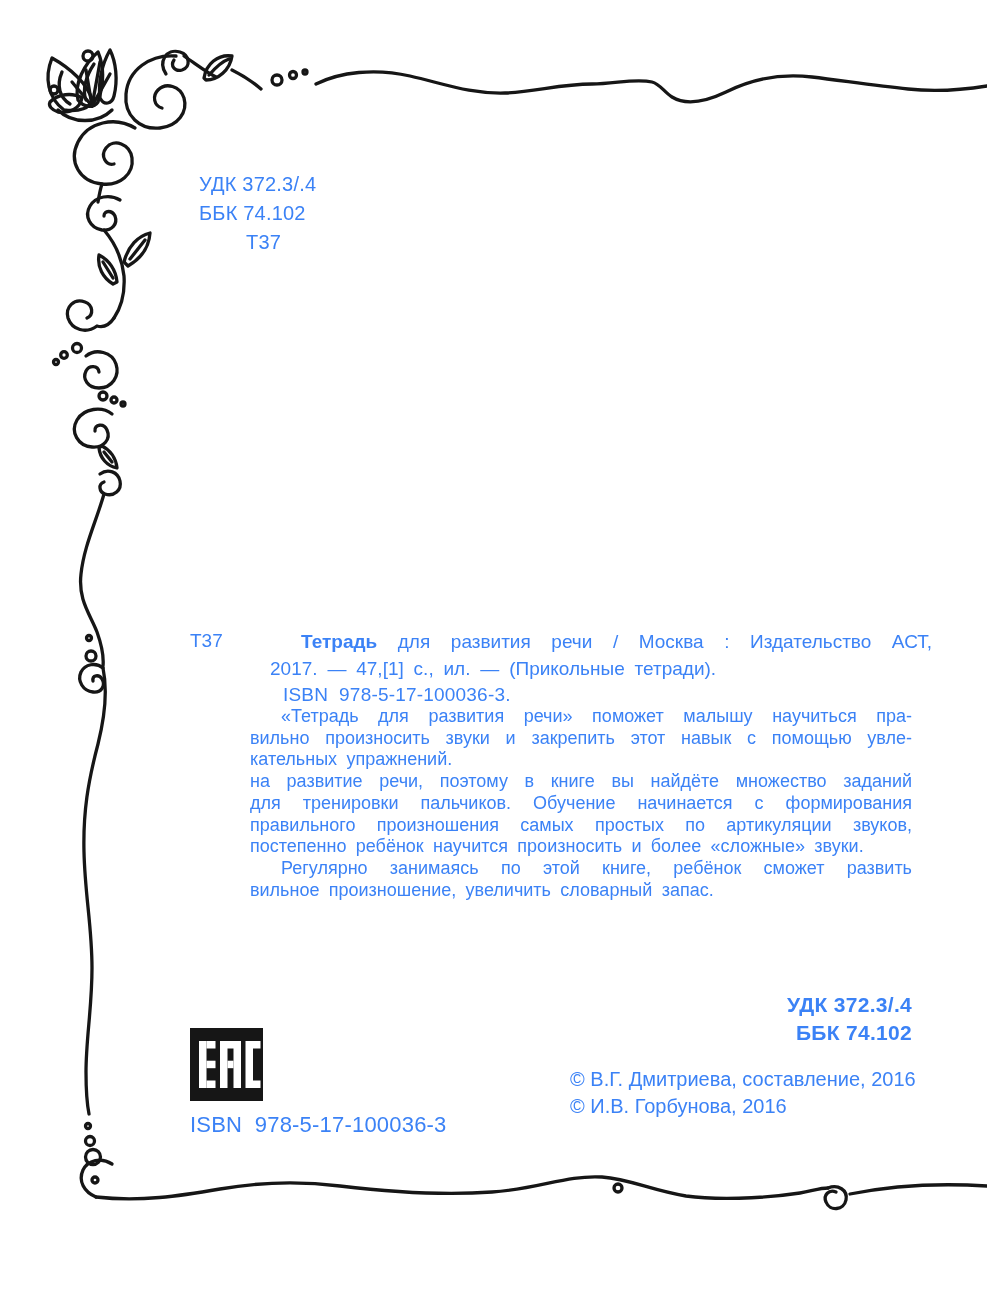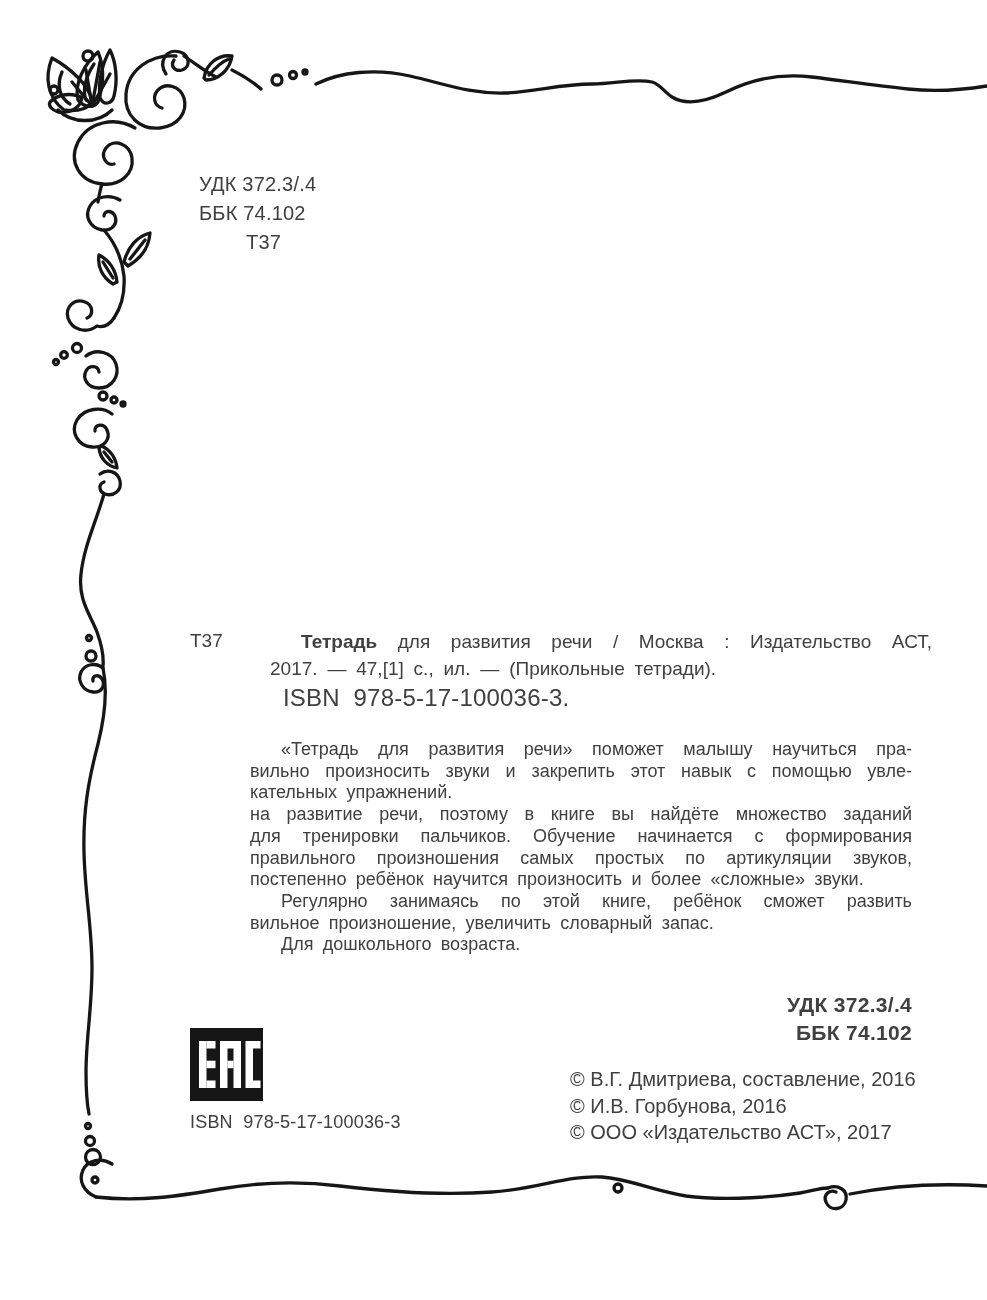--- a/index.html
+++ b/index.html
@@ -1,43 +1,43 @@
 <!DOCTYPE html>
 <html><head>
 <meta charset="utf-8">
 <style>
   html,body{margin:0;padding:0;background:#e8e8e8;}
   .page{
     position:relative;
     width:987px;height:1300px;
     background:#ffffff;
     font-family:"Liberation Sans",sans-serif;
-    color:#404040;
+    color:#3b82f6;
     overflow:hidden;
   }
   .deco{position:absolute;left:0;top:0;width:987px;height:1300px;pointer-events:none;}
 
   .top-codes{position:absolute;left:199px;top:170px;font-size:20px;line-height:29px;letter-spacing:.2px;}
   .top-codes .sign{padding-left:47px;}
 
   .bib-label{position:absolute;left:190px;top:630px;font-size:19px;}
   .bib-lines{position:absolute;left:250px;top:628px;width:662px;font-size:19px;line-height:27px;margin-left:20px;}
   .line{text-align:justify;text-align-last:justify;text-justify:inter-word;white-space:normal;}
   .line.last{text-align-last:left;word-spacing:.24em;}
   .line.indent{text-indent:31px;}
-  .bib-isbn{position:absolute;left:283px;top:684px;font-size:24px;letter-spacing:.2px;}
+  .bib-isbn{position:absolute;left:283px;top:684px;font-size:19px;letter-spacing:.2px;}
 
-  .annotation{position:absolute;left:250px;top:706px;width:662px;font-size:18px;line-height:21.7px;margin-top:33px;}
+  .annotation{position:absolute;left:250px;top:706px;width:662px;font-size:18px;line-height:21.7px;}
 
   .bottom-codes{position:absolute;right:75px;top:991px;text-align:right;font-weight:700;font-size:21px;line-height:27.5px;letter-spacing:.3px;}
 
   .copyright{position:absolute;left:570px;top:1066px;font-size:20px;line-height:26.5px;}
 
   .eac{position:absolute;left:190px;top:1028px;width:73px;height:73px;}
-  .isbn-bottom{position:absolute;left:190px;top:1112px;font-size:18px;letter-spacing:.2px;}
+  .isbn-bottom{position:absolute;left:190px;top:1112px;font-size:22px;letter-spacing:.2px;}
 </style>
 </head>
 <body>
 
 <div class="page">
 
   <svg class="deco" viewBox="0 0 987 1300" aria-hidden="true">
     <g fill="none" stroke="#161616" stroke-width="3.3" stroke-linecap="round" stroke-linejoin="round">
 
       <g>
@@ -142,32 +142,30 @@
     <div class="line last">кательных упражнений.</div>
 
     <div class="line">на развитие речи, поэтому в книге вы найдёте множество заданий</div>
     <div class="line">для тренировки пальчиков. Обучение начинается с&nbsp;формирования</div>
     <div class="line">правильного произношения самых простых по артикуляции звуков,</div>
     <div class="line last">постепенно ребёнок научится произносить и более «сложные» звуки.</div>
 
     <div class="line indent">Регулярно занимаясь по этой книге, ребёнок сможет развить</div>
     <div class="line last">вильное произношение, увеличить словарный запас.</div>
 
-    <div class="line indent last">Для дошкольного возраста.</div>
   </div>
 
   <div class="bottom-codes">
     <div>УДК 372.3/.4</div>
     <div>ББК 74.102</div>
   </div>
 
   <div class="copyright">
     <div>© В.Г. Дмитриева, составление, 2016</div>
     <div>© И.В. Горбунова, 2016</div>
-    <div>© ООО «Издательство АСТ», 2017</div>
   </div>
 
   <svg class="eac" viewBox="0 0 73 73" aria-hidden="true">
     <rect x="0" y="0" width="73" height="73" fill="#161616"></rect>
     <g fill="#ffffff">
 
       <rect x="9" y="13" width="7.5" height="47"></rect>
       <rect x="16.5" y="13" width="9" height="7.5"></rect>
       <rect x="16.5" y="32.7" width="9" height="7.5"></rect>
       <rect x="16.5" y="52.5" width="9" height="7.5"></rect>

